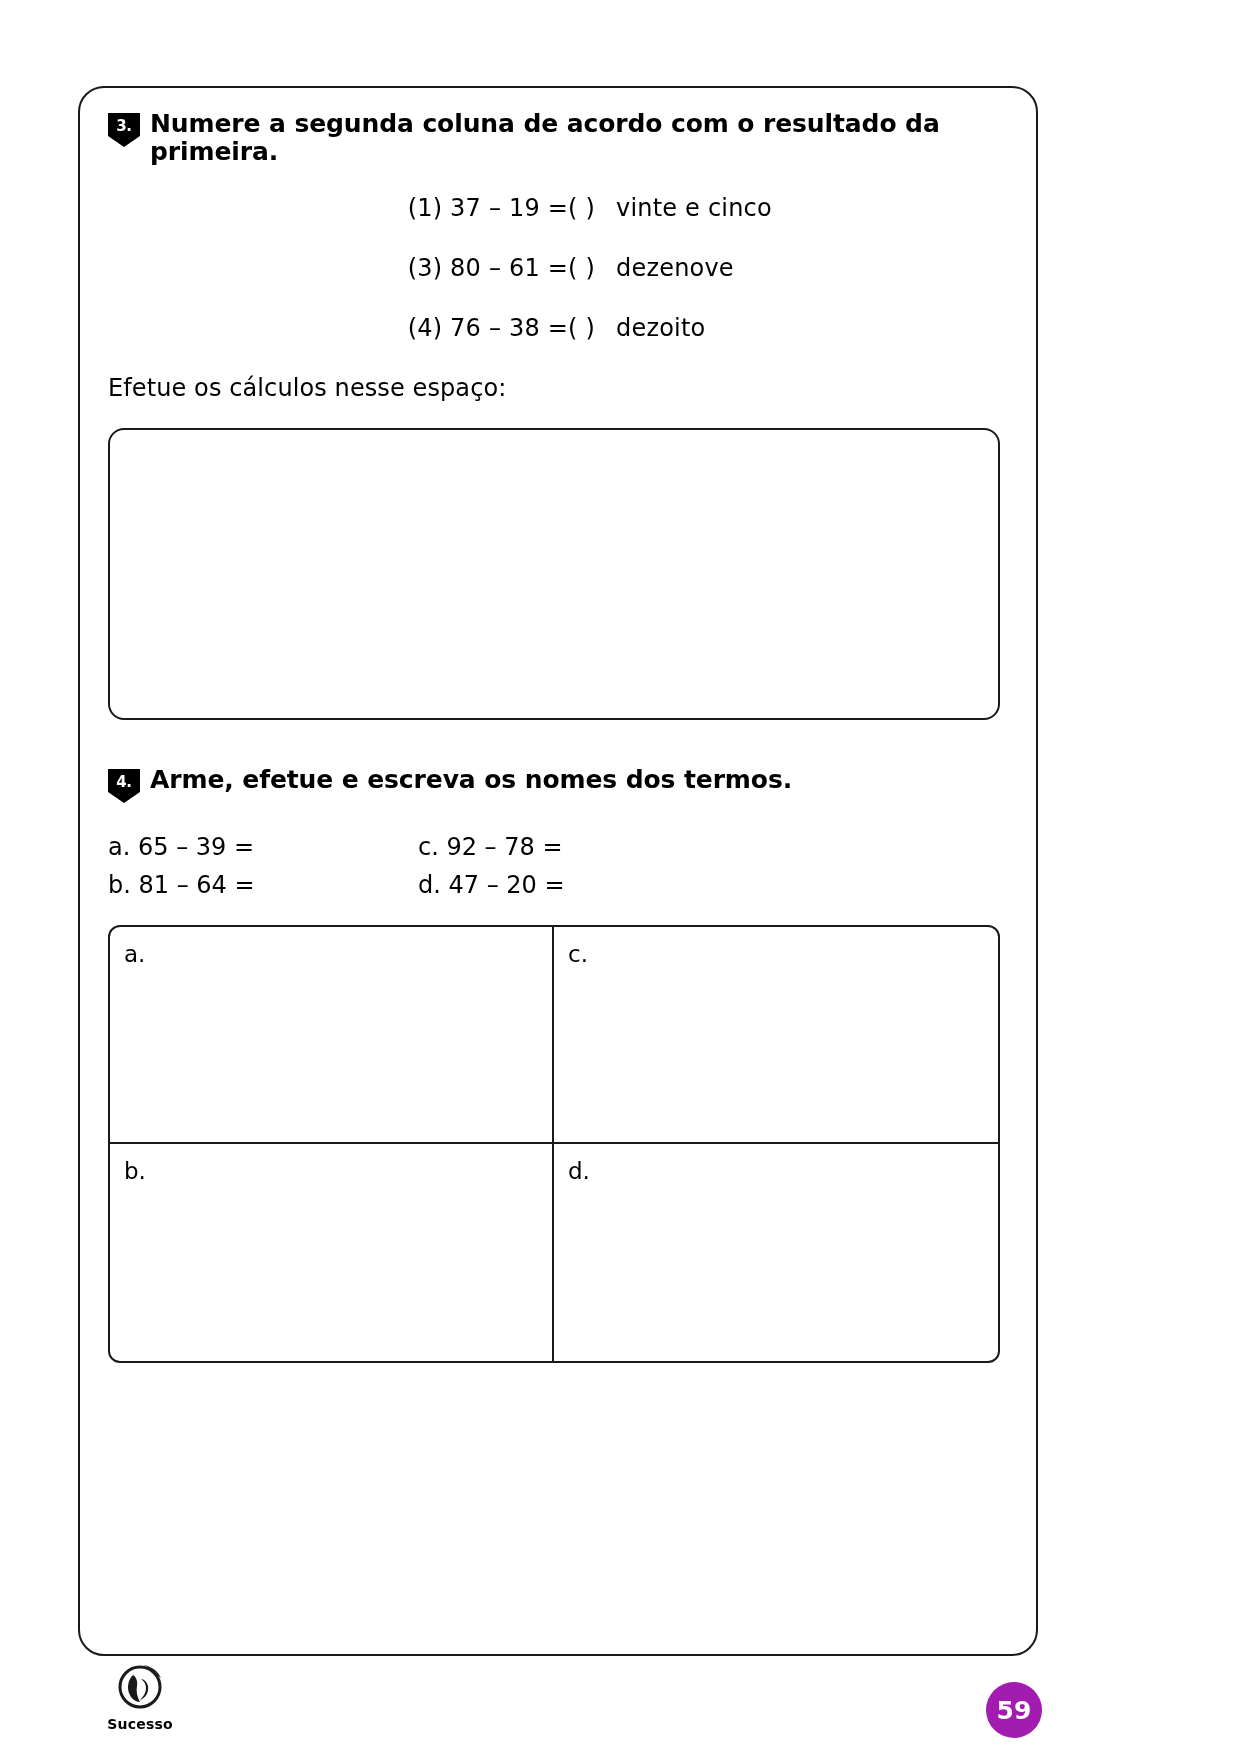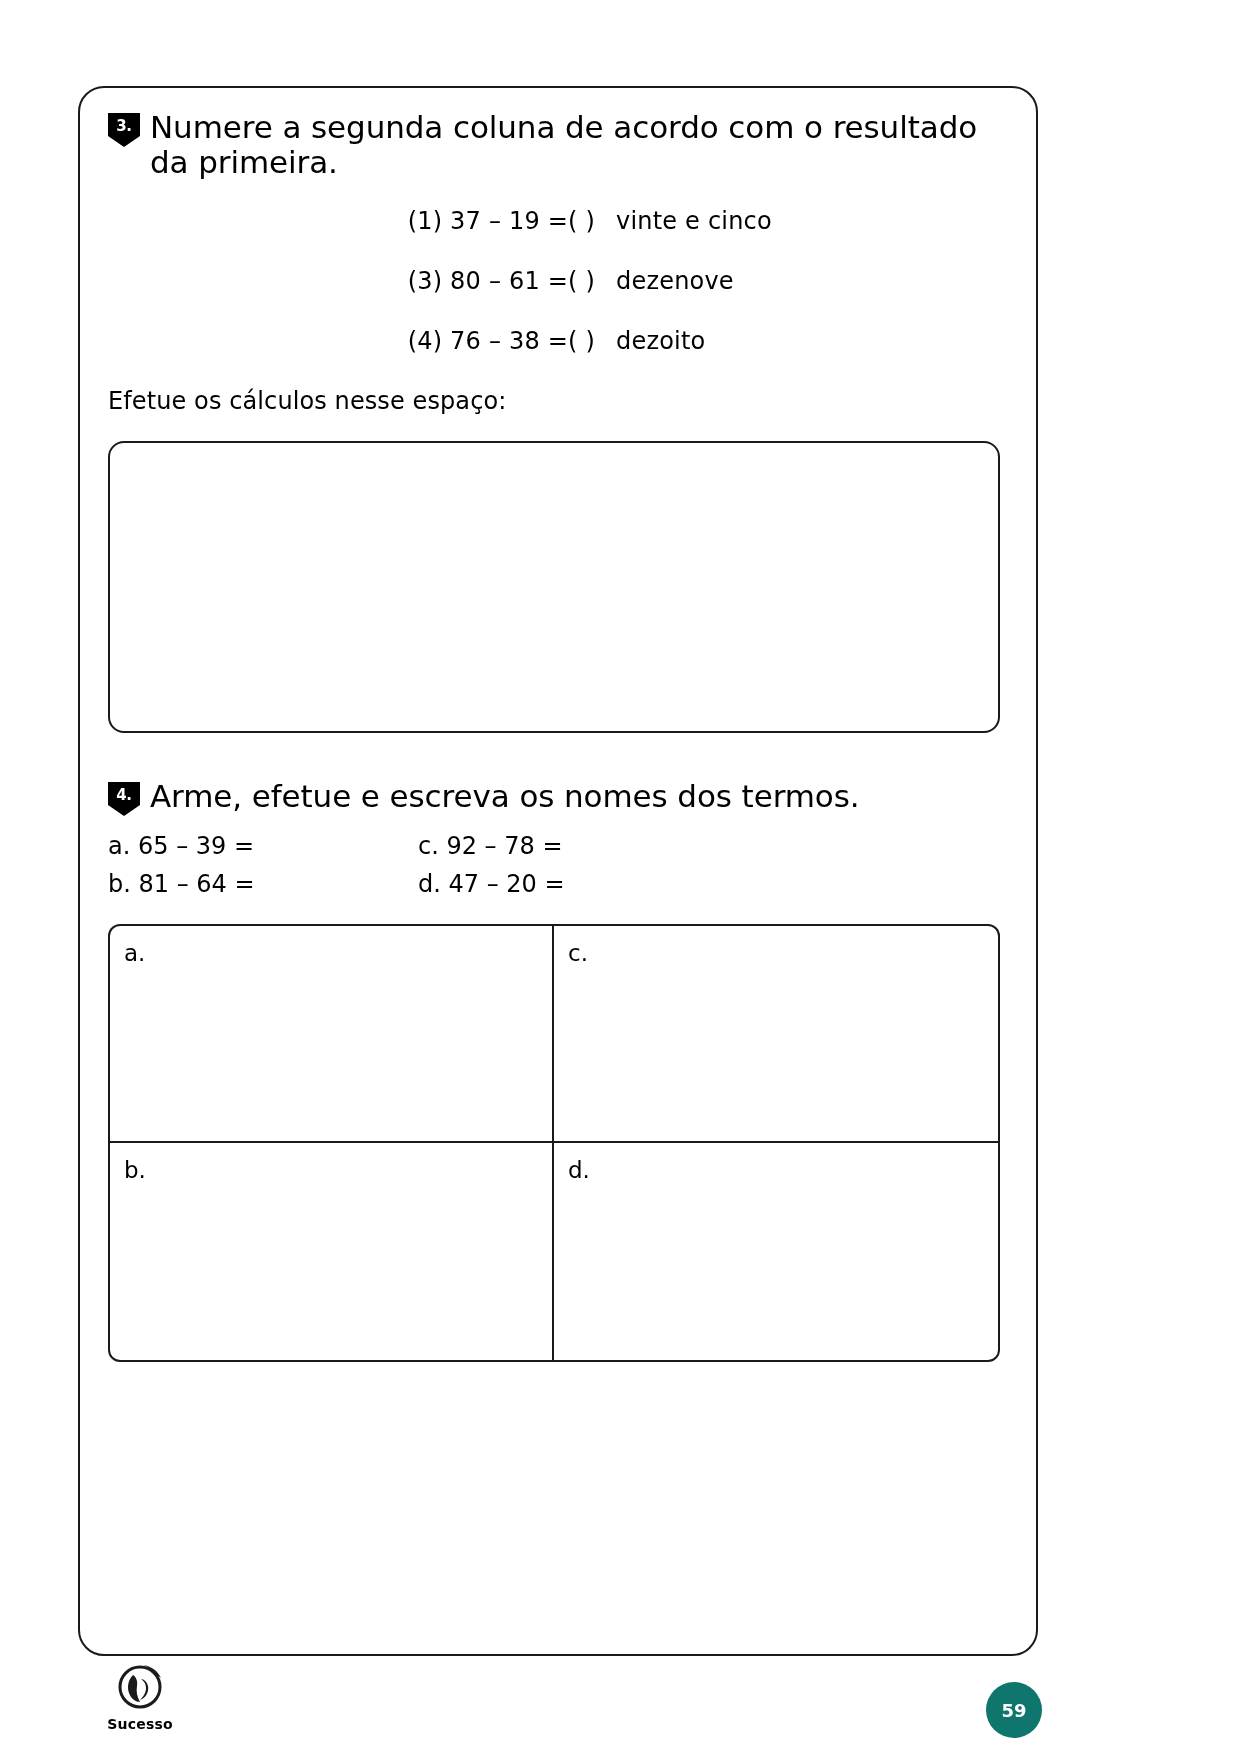--- a/index.html
+++ b/index.html
@@ -60,23 +60,24 @@
     width: 32px;
     height: 24px;
     line-height: 24px;
     text-align: center;
     color: #ffffff;
     font-size: 15px;
     font-weight: bold;
     letter-spacing: -0.3px;
   }
   .q-title {
-    font-size: 31px;
+    font-size: 25px;
     line-height: 1.12;
     letter-spacing: -0.1px;
+    font-weight: bold;
   }
 
   
   .match-list {
     margin-top: 28px;
   }
   .match-row {
     display: flex;
     align-items: baseline;
     margin-bottom: 32px;
@@ -110,21 +111,21 @@
     border: 2.5px solid #1a1a1a;
     border-radius: 16px;
     box-sizing: border-box;
   }
 
   
   .q4-block {
     margin-top: 46px;
   }
   .expr-grid {
-    margin-top: 12px;
+    margin-top: 26px;
     font-size: 24px;
     line-height: 1.58;
   }
   .expr-row {
     display: flex;
   }
   .expr-col-a {
     width: 310px;
     flex: 0 0 310px;
   }
@@ -184,23 +185,23 @@
     letter-spacing: -0.1px;
   }
   .footer-center b { font-weight: bold; }
   .page-bubble {
     position: absolute;
     left: 986px;
     top: 10px;
     width: 56px;
     height: 56px;
     border-radius: 50%;
-    background: #0f766e;
+    background: #a21caf;
     color: #ffffff;
-    font-size: 18px;
+    font-size: 25px;
     font-weight: bold;
     display: flex;
     align-items: center;
     justify-content: center;
   }
 </style>
 </head>
 <body>
 
 <div class="page-frame"></div>

